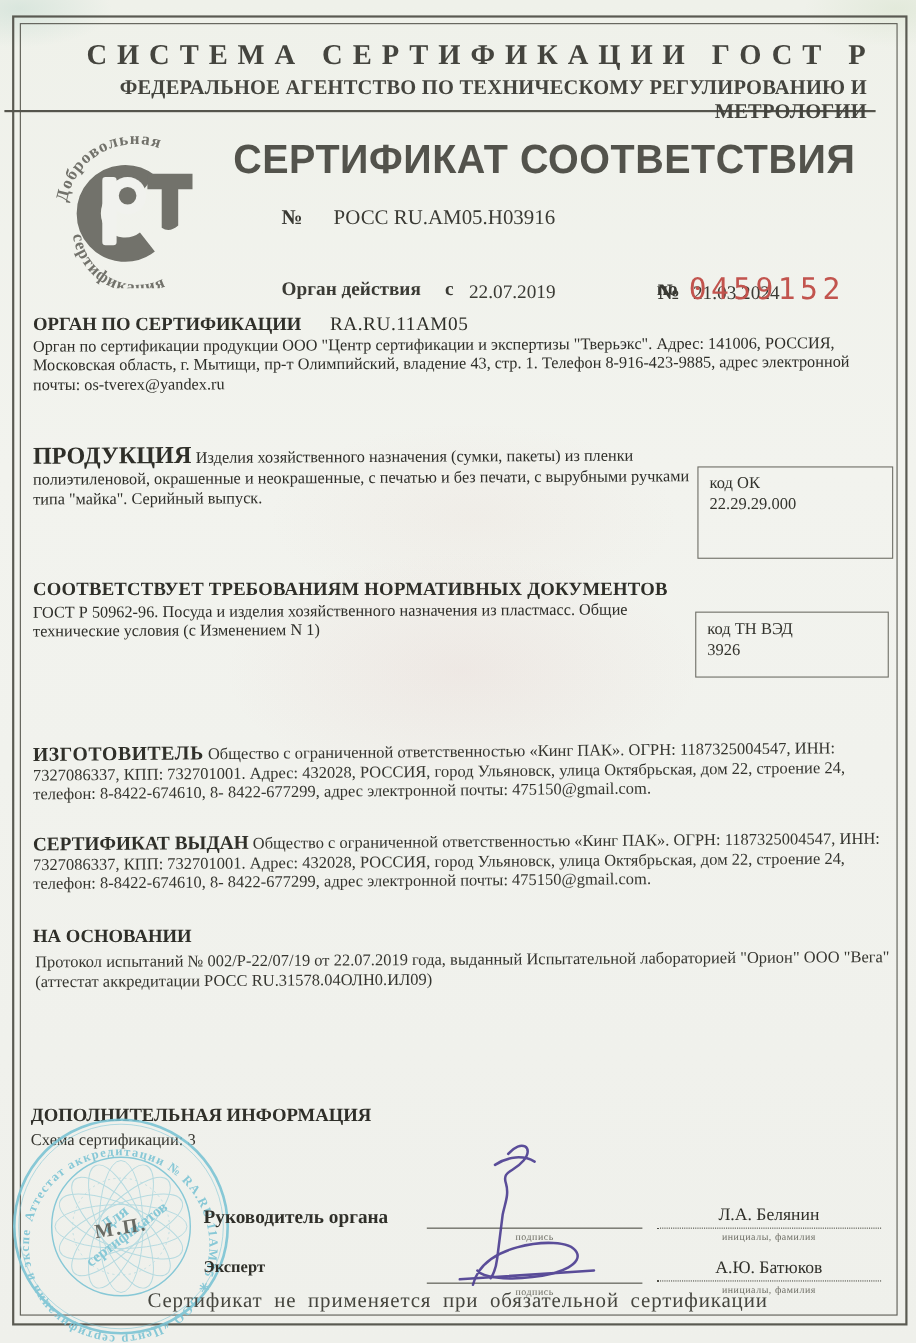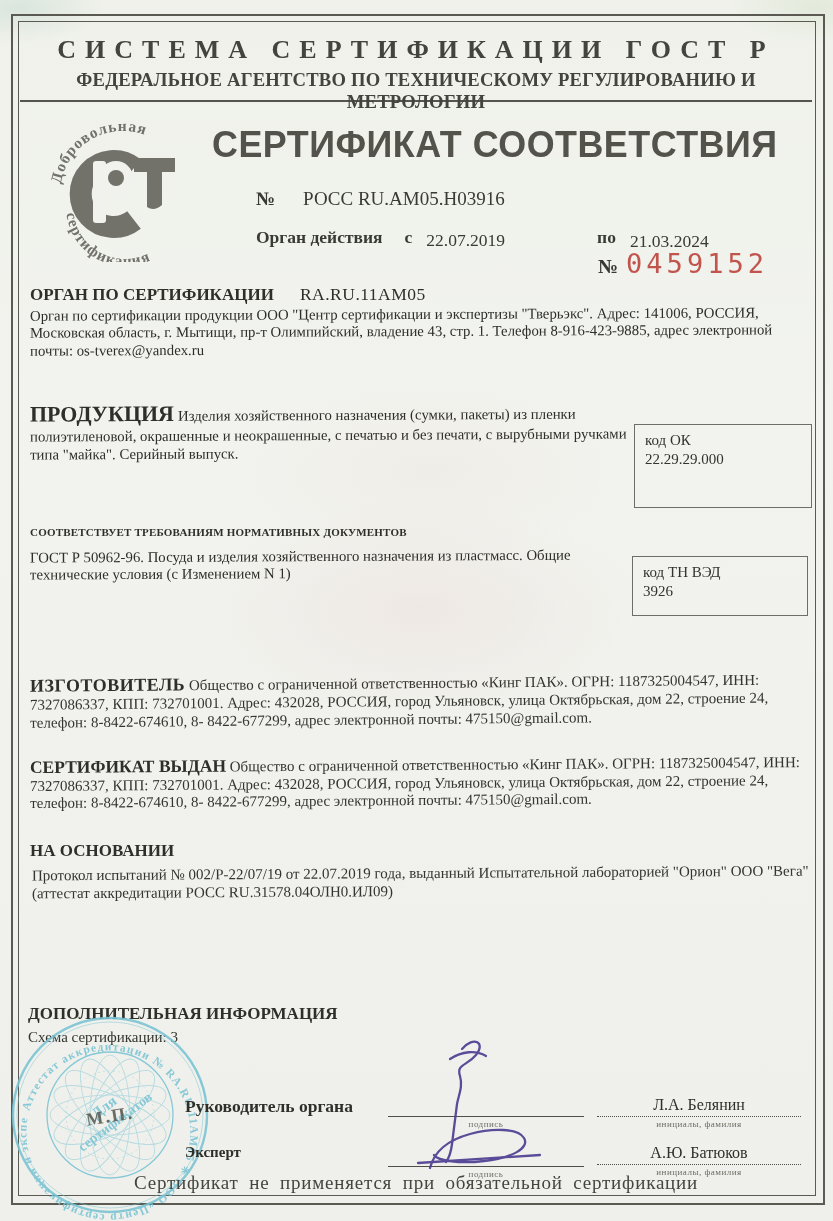--- a/index.html
+++ b/index.html
@@ -11,50 +11,50 @@
       radial-gradient(120px 50px at 18px 8px, rgba(140,190,175,.22), transparent 70%),
       radial-gradient(120px 50px at 815px 8px, rgba(170,200,150,.18), transparent 70%),
       radial-gradient(300px 150px at 420px 610px, rgba(214,160,160,.12), transparent 72%),
       radial-gradient(260px 120px at 430px 470px, rgba(214,170,160,.08), transparent 72%),
       linear-gradient(180deg,#eff1ea 0%,#f2f3ee 35%,#eff0eb 100%);
   }
   .abs{position:absolute;}
   
   .border-outer{left:11px;top:14px;width:810px;height:1187px;border:2px solid #5a5a52;}
   .border-inner{left:18px;top:21px;width:796px;height:1173px;border:1px solid #5a5a52;}
-  .header-box{left:20px;top:23px;width:792px;height:77px;border-bottom:2px solid #55554d;text-align:center;}
+  .header-box{left:4px;top:23px;width:792px;height:77px;border-bottom:2px solid #55554d;text-align:right;}
   .header-line1{margin-top:12px;font-size:26px;font-weight:bold;letter-spacing:9px;color:#434council;}
   .header-line1, .header-line2{color:#44443e;}
   .header-line2{margin-top:4px;font-size:19px;font-weight:bold;letter-spacing:.2px;transform:scaleX(.98);}
   .title{left:212px;top:124px;width:605px;font-family:"Liberation Sans",sans-serif;
          font-weight:bold;font-size:37px;letter-spacing:.5px;color:#53534c;transform:scaleX(.97);transform-origin:left;}
   .numrow{left:256px;top:188px;font-size:19px;color:#3a3a34;}
   .numrow .nm{font-weight:bold;margin-right:28px;}
   .validity{left:256px;top:227px;font-size:17.5px;color:#3a3a34;}
   .validity .lbl{font-weight:bold;}
   .validity .sc{font-weight:bold;margin-left:22px;}
-  .validity .date1{display:inline-block;margin-left:14px;transform:translateY(3px);}
+  .validity .date1{display:inline-block;margin-left:14px;transform:translateY(3px);margin-top:25px;}
   .validity .po{font-weight:bold;margin-left:92px;}
   .validity .date2{display:inline-block;margin-left:14px;transform:translateY(4px);}
   .blanknum{left:598px;top:248px;}
   .blanknum .nm{font-size:20px;font-weight:bold;color:#3a3a34;margin-right:8px;}
   .blanknum .val{font-family:"DejaVu Sans Mono",monospace;font-size:27px;letter-spacing:4px;color:#c2544e;}
   
   .sec-head{font-weight:bold;font-size:17px;color:#2f2f29;}
   .sec-body{font-size:14.8px;line-height:1.17;color:#2e2e29;}
   .inlinehead{font-weight:bold;font-size:22px;color:#2f2f29;}
   .organ-head{left:30px;top:284px;}
   .organ-head .val{font-weight:normal;font-size:17.5px;margin-left:26px;letter-spacing:.5px;}
   .organ-body{left:30px;top:306px;width:774px;transform:rotate(-.25deg);}
   .production{left:30px;top:400px;width:608px;transform:rotate(-.3deg);}
   .production .sec-body,.production .inlinehead{display:inline;}
   .codebox{border:1.5px solid #6e6e66;padding:6px 10px;font-size:15px;line-height:1.25;color:#33332d;}
   .codebox1{left:634px;top:424px;width:156px;height:70px;}
   .codebox2{left:632px;top:556px;width:154px;height:46px;}
-  .conformity-head{left:30px;top:526px;letter-spacing:.2px;font-size:11px;}
+  .conformity-head{left:30px;top:526px;letter-spacing:.2px;font-size:17px;}
   .conformity-body{left:30px;top:548px;width:600px;transform:rotate(-.3deg);}
   .manufacturer{left:30px;top:672px;width:782px;font-size:15px;line-height:1.18;transform:rotate(-.55deg);}
   .manufacturer .inlinehead{font-size:18px;letter-spacing:.5px;}
   .issuedto{left:30px;top:754px;width:782px;font-size:15px;line-height:1.18;transform:rotate(-.45deg);}
   .issuedto .inlinehead{font-size:17.5px;}
   .basis-head{left:30px;top:841px;}
   .basis-body{left:32px;top:864px;width:778px;font-size:15px;line-height:1.2;transform:rotate(-.35deg);}
   .addinfo-head{left:28px;top:1004px;}
   .addinfo-body{left:28px;top:1029px;font-size:15px;}
   

